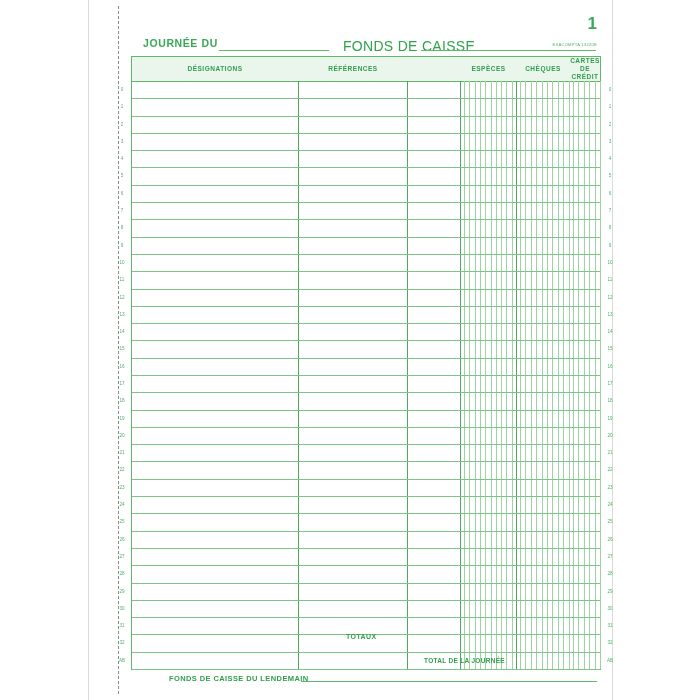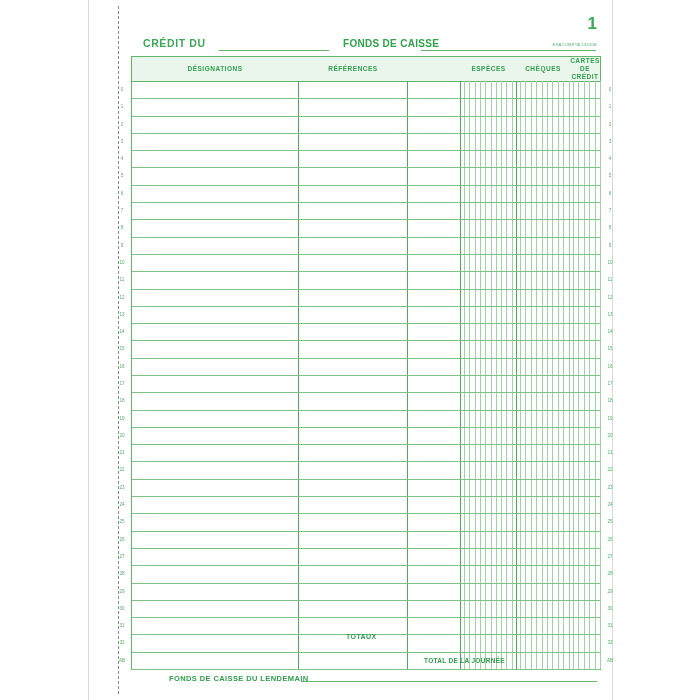--- a/index.html
+++ b/index.html
@@ -68,24 +68,24 @@
     font-weight: bold;
   }
   .rule-journee {
     position: absolute;
     left: 88px; top: 14px; width: 110px; height: 1px;
     background: #63b76c;
   }
   .lbl-fonds {
     position: absolute;
     left: 212px; top: 2px;
-    font-size: 10px;
+    font-size: 14px;
     letter-spacing: .3px;
     color: #2fa34a;
-    font-weight: bold;
+    font-weight: normal;
   }
   .rule-fonds {
     position: absolute;
     left: 290px; top: 14px; width: 175px; height: 1px;
     background: #63b76c;
   }
   .brandline {
     position: absolute;
     right: 4px; top: 28px;
     font-size: 4.2px;
@@ -193,21 +193,21 @@
 
   <div class="paper-edge-left"></div>
   <div class="paper-edge-right"></div>
   <div class="perforation"></div>
 
   <div class="form">
 
     <div class="page-number">1</div>
 
     <div class="hdr-row">
-      <div class="lbl-journee">CRÉDIT DU</div>
+      <div class="lbl-journee">JOURNÉE DU</div>
       <div class="rule-journee"></div>
       <div class="lbl-fonds">FONDS DE CAISSE</div>
       <div class="rule-fonds"></div>
     </div>
 
     <div class="brandline">EXACOMPTA 13220E</div>
 
     <div class="table">
 
       <div class="thead">

